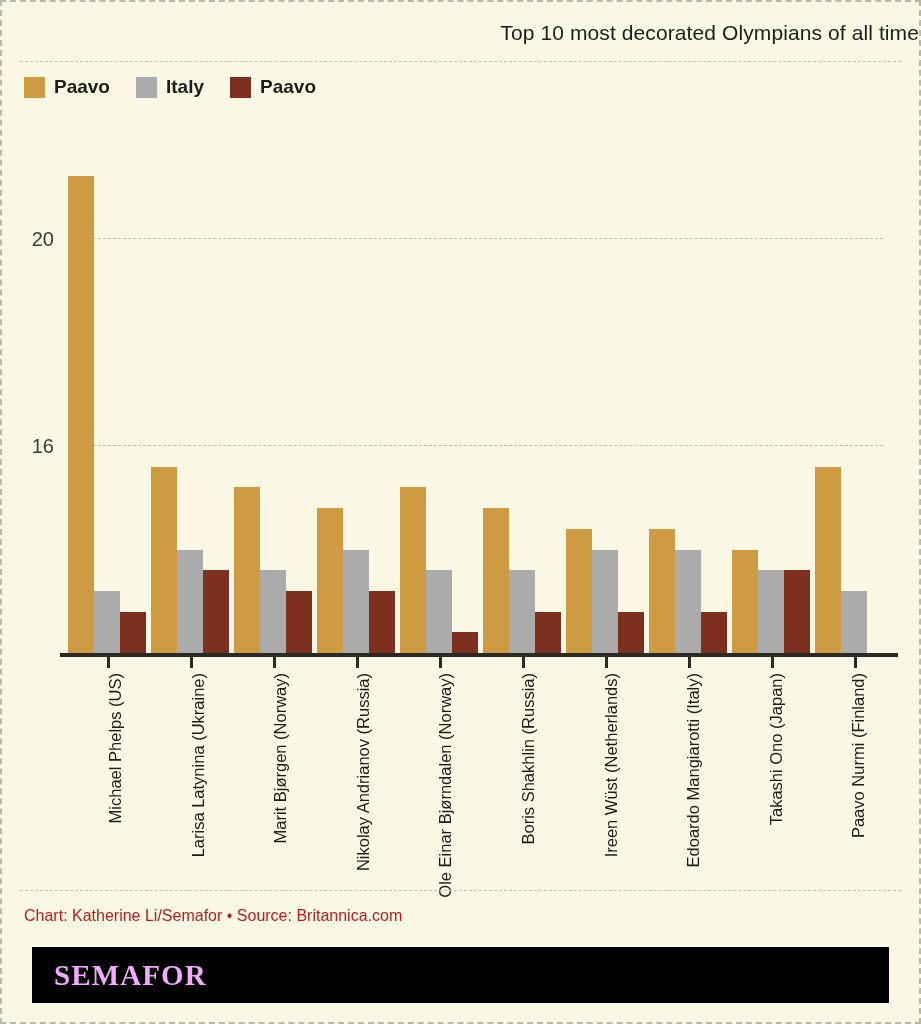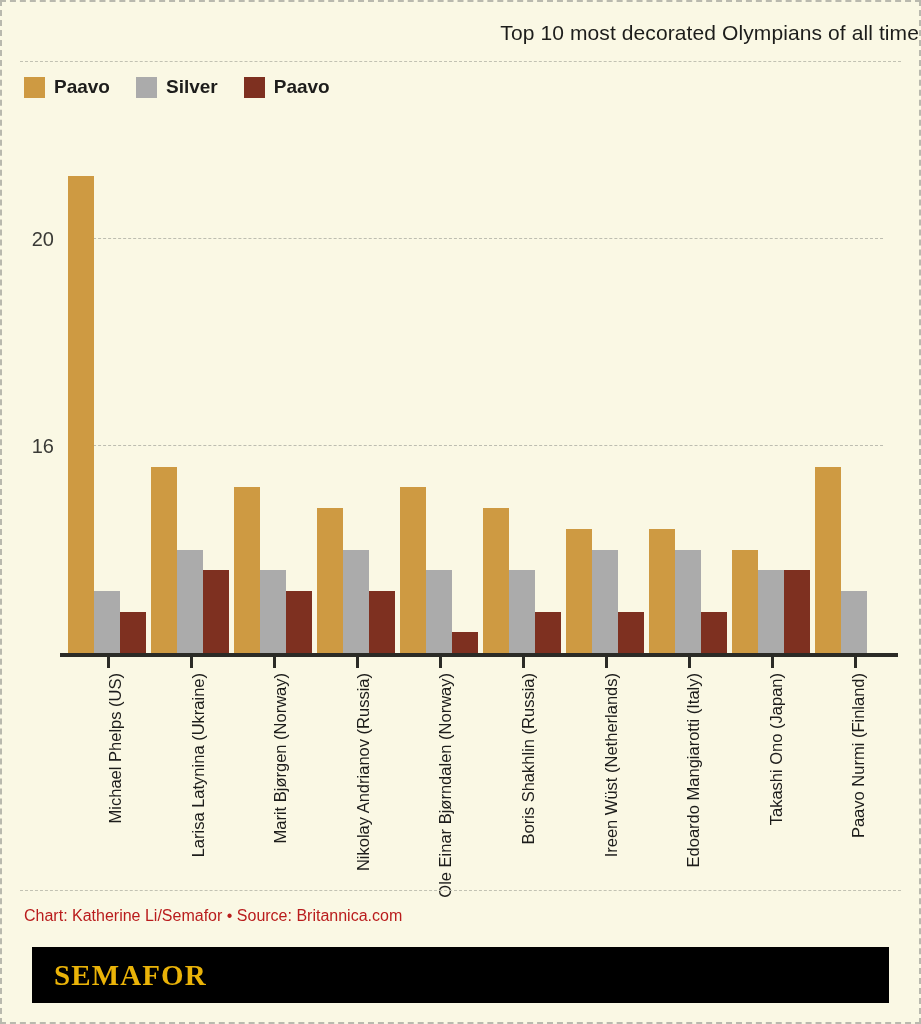--- a/index.html
+++ b/index.html
@@ -185,21 +185,21 @@
     position: absolute;
     left: 30px;
     right: 30px;
     top: 945px;
     height: 56px;
     background: #000000;
     display: flex;
     align-items: center;
   }
   .logo-text {
-    color: #eab308;
+    color: #f0abfc;
     font-family: "Liberation Serif", serif;
     font-weight: 700;
     font-size: 29px;
     letter-spacing: 1.1px;
     padding-left: 22px;
   }
 </style>
 </head>
 <body>
 
@@ -209,21 +209,21 @@
 
   <div class="title-rule"></div>
 
   <div class="legend">
     <div class="legend-item">
       <span class="legend-swatch" style="background:#CE9A42"></span>
       <span class="legend-label">Paavo</span>
     </div>
     <div class="legend-item">
       <span class="legend-swatch" style="background:#ABABAB"></span>
-      <span class="legend-label">Silver</span>
+      <span class="legend-label">Italy</span>
     </div>
     <div class="legend-item">
       <span class="legend-swatch" style="background:#7E3020"></span>
       <span class="legend-label">Paavo</span>
     </div>
   </div>
 
   <div class="plot-wrap">
     <div class="plot">
 

